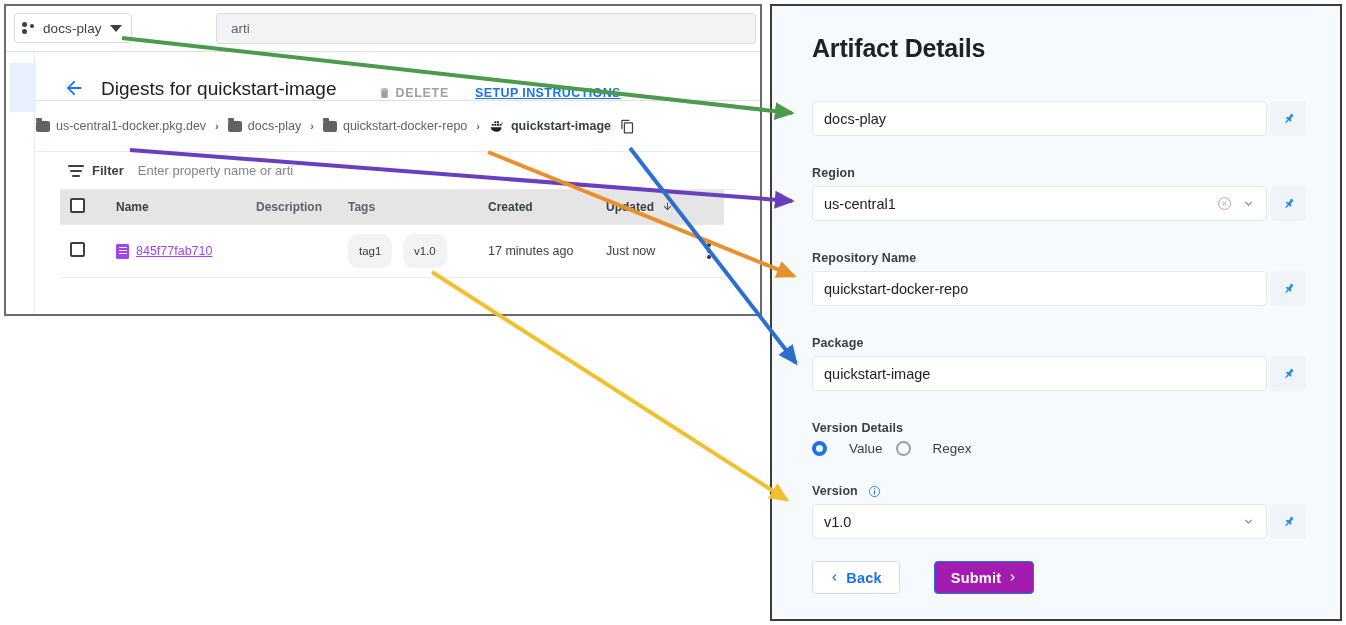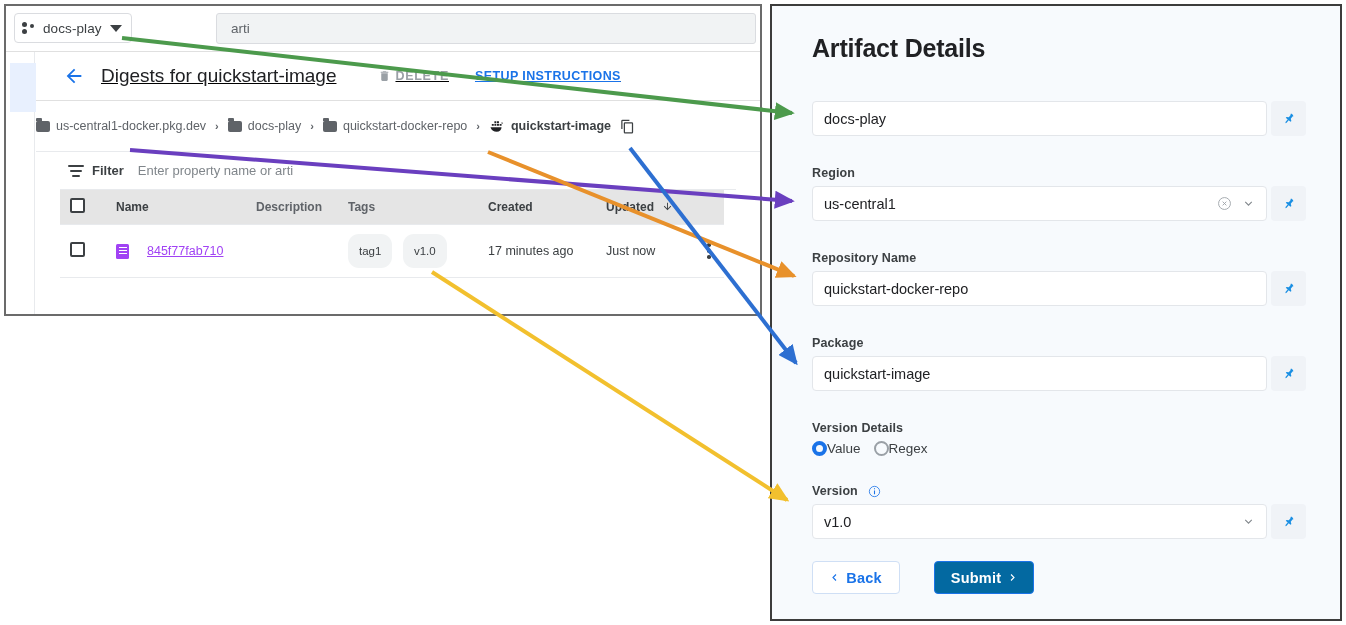--- a/index.html
+++ b/index.html
@@ -48,21 +48,21 @@
     position:absolute;left:0;top:46px;width:29px;bottom:0;
     background:#fff;border-right:1px solid #e8eaed;box-sizing:border-box;
   }
   .rail-sel{position:absolute;left:4px;top:57px;width:29px;height:49px;background:#e8f0fe;}
 
   .content{position:absolute;left:30px;top:46px;right:0;bottom:0;background:#fff;}
 
   .page-head{
     position:absolute;left:0;top:0;right:0;height:49px;
     border-bottom:1px solid #e0e0e0;box-sizing:border-box;
-    display:flex;align-items:center;text-decoration:underline;
+    display:flex;align-items:flex-end;
   }
   .back-arrow{
     margin-left:26px;width:24px;height:24px;flex:0 0 auto;
     display:flex;align-items:center;justify-content:center;color:#1a73e8;
   }
   .page-title{
     margin-left:15px;font-size:19px;color:#202124;letter-spacing:0;white-space:nowrap;
   }
   .head-actions{display:flex;align-items:center;margin-left:42px;gap:26px;}
   .del-btn{display:flex;align-items:center;gap:4px;color:#9aa0a6;
@@ -111,21 +111,21 @@
     width:15px;height:15px;border:2px solid #3c4043;border-radius:2px;
     display:inline-block;background:#fff;box-sizing:border-box;
   }
   .c-check{width:46px;padding-left:10px !important;}
   .c-name{width:140px;}
   .c-desc{width:92px;}
   .c-tags{width:140px;}
   .c-created{width:118px;}
   .c-updated{width:88px;}
   .c-kebab{width:30px;}
-  .name-cell{display:flex;align-items:center;gap:18px;}
+  .name-cell{display:flex;align-items:center;gap:7px;}
   .img-ico{width:13px;height:15px;background:#a142f4;border-radius:1.5px;position:relative;flex:0 0 auto;}
   .img-ico:before{content:"";position:absolute;left:2.5px;top:3px;width:8px;height:1.5px;background:#fff;box-shadow:0 3px 0 #fff,0 6px 0 #fff;}
   .digest-link{color:#a142f4;text-decoration:underline;font-size:12.5px;}
   .tag{
     display:inline-block;background:#f1f3f4;border-radius:11px;
     padding:11px 11px;font-size:11.5px;color:#3c4043;margin-right:7px;
   }
   .ago{color:#5f6368;}
   .kebab{display:flex;flex-direction:column;gap:2.5px;align-items:center;}
   .kebab i{width:3.5px;height:3.5px;border-radius:50%;background:#3c4043;display:block;}
@@ -145,34 +145,34 @@
     font-size:14.5px;color:#202124;gap:8px;
   }
   .field-box .val{flex:1 1 auto;white-space:nowrap;overflow:hidden;}
   .clear-ico{color:#9aa0a6;display:flex;align-items:center;flex:0 0 auto;}
   .chev{color:#80868b;display:flex;align-items:center;flex:0 0 auto;margin-left:2px;}
   .pin-btn{
     width:35px;height:35px;margin-left:4px;background:#f0f3f7;border-radius:4px;
     display:flex;align-items:center;justify-content:center;flex:0 0 auto;
   }
   .radio-row{display:flex;align-items:center;gap:13px;margin-top:4px;margin-bottom:28px;}
-  .radio{display:flex;align-items:flex-start;gap:0;}
+  .radio{display:flex;align-items:flex-start;gap:22px;}
   .rbtn{width:15px;height:15px;border-radius:50%;border:2px solid #9aa0a6;box-sizing:border-box;flex:0 0 auto;}
   .rbtn.on{border:4.5px solid #1a73e8;}
   .rlabel{font-size:13.5px;color:#3c4043;}
   .label-with-info{display:flex;align-items:center;gap:10px;margin-bottom:6px;}
   .info-ico{color:#1a73e8;display:flex;align-items:center;}
   .btn-row{display:flex;align-items:center;gap:34px;margin-top:2px;}
   .btn{
     display:flex;align-items:center;justify-content:center;gap:7px;
     height:33px;border-radius:4px;font-size:14.5px;font-weight:700;letter-spacing:.2px;
     box-sizing:border-box;
   }
   .btn-back{width:88px;background:#fff;border:1.5px solid #cfdff5;color:#1a73e8;}
-  .btn-submit{width:100px;background:#0369a1;border:1.5px solid #1a73e8;color:#fff;}
+  .btn-submit{width:100px;background:#a21caf;border:1.5px solid #1a73e8;color:#fff;}
 
   .arrows{position:absolute;left:0;top:0;width:1346px;height:625px;pointer-events:none;}
 </style>
 </head>
 <body>
 
 <div class="stage">
 
   <div class="console">
 

